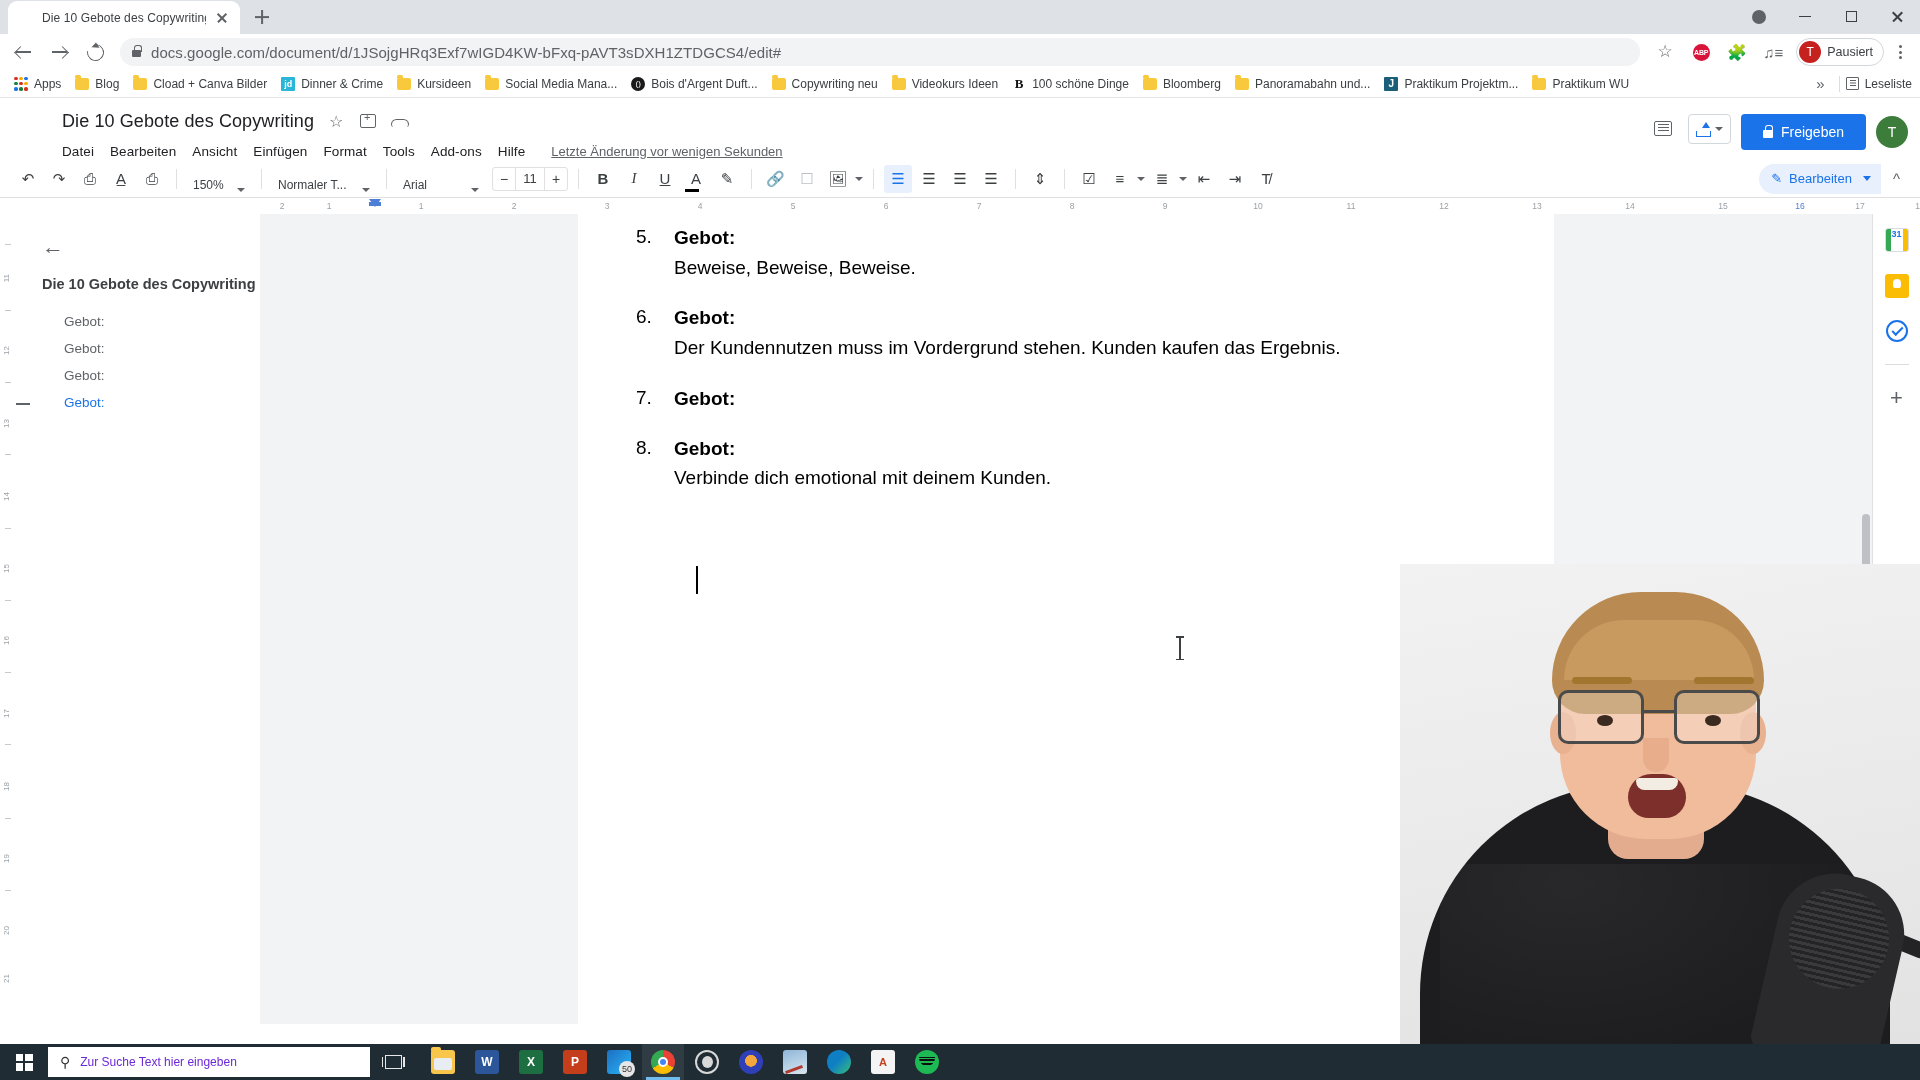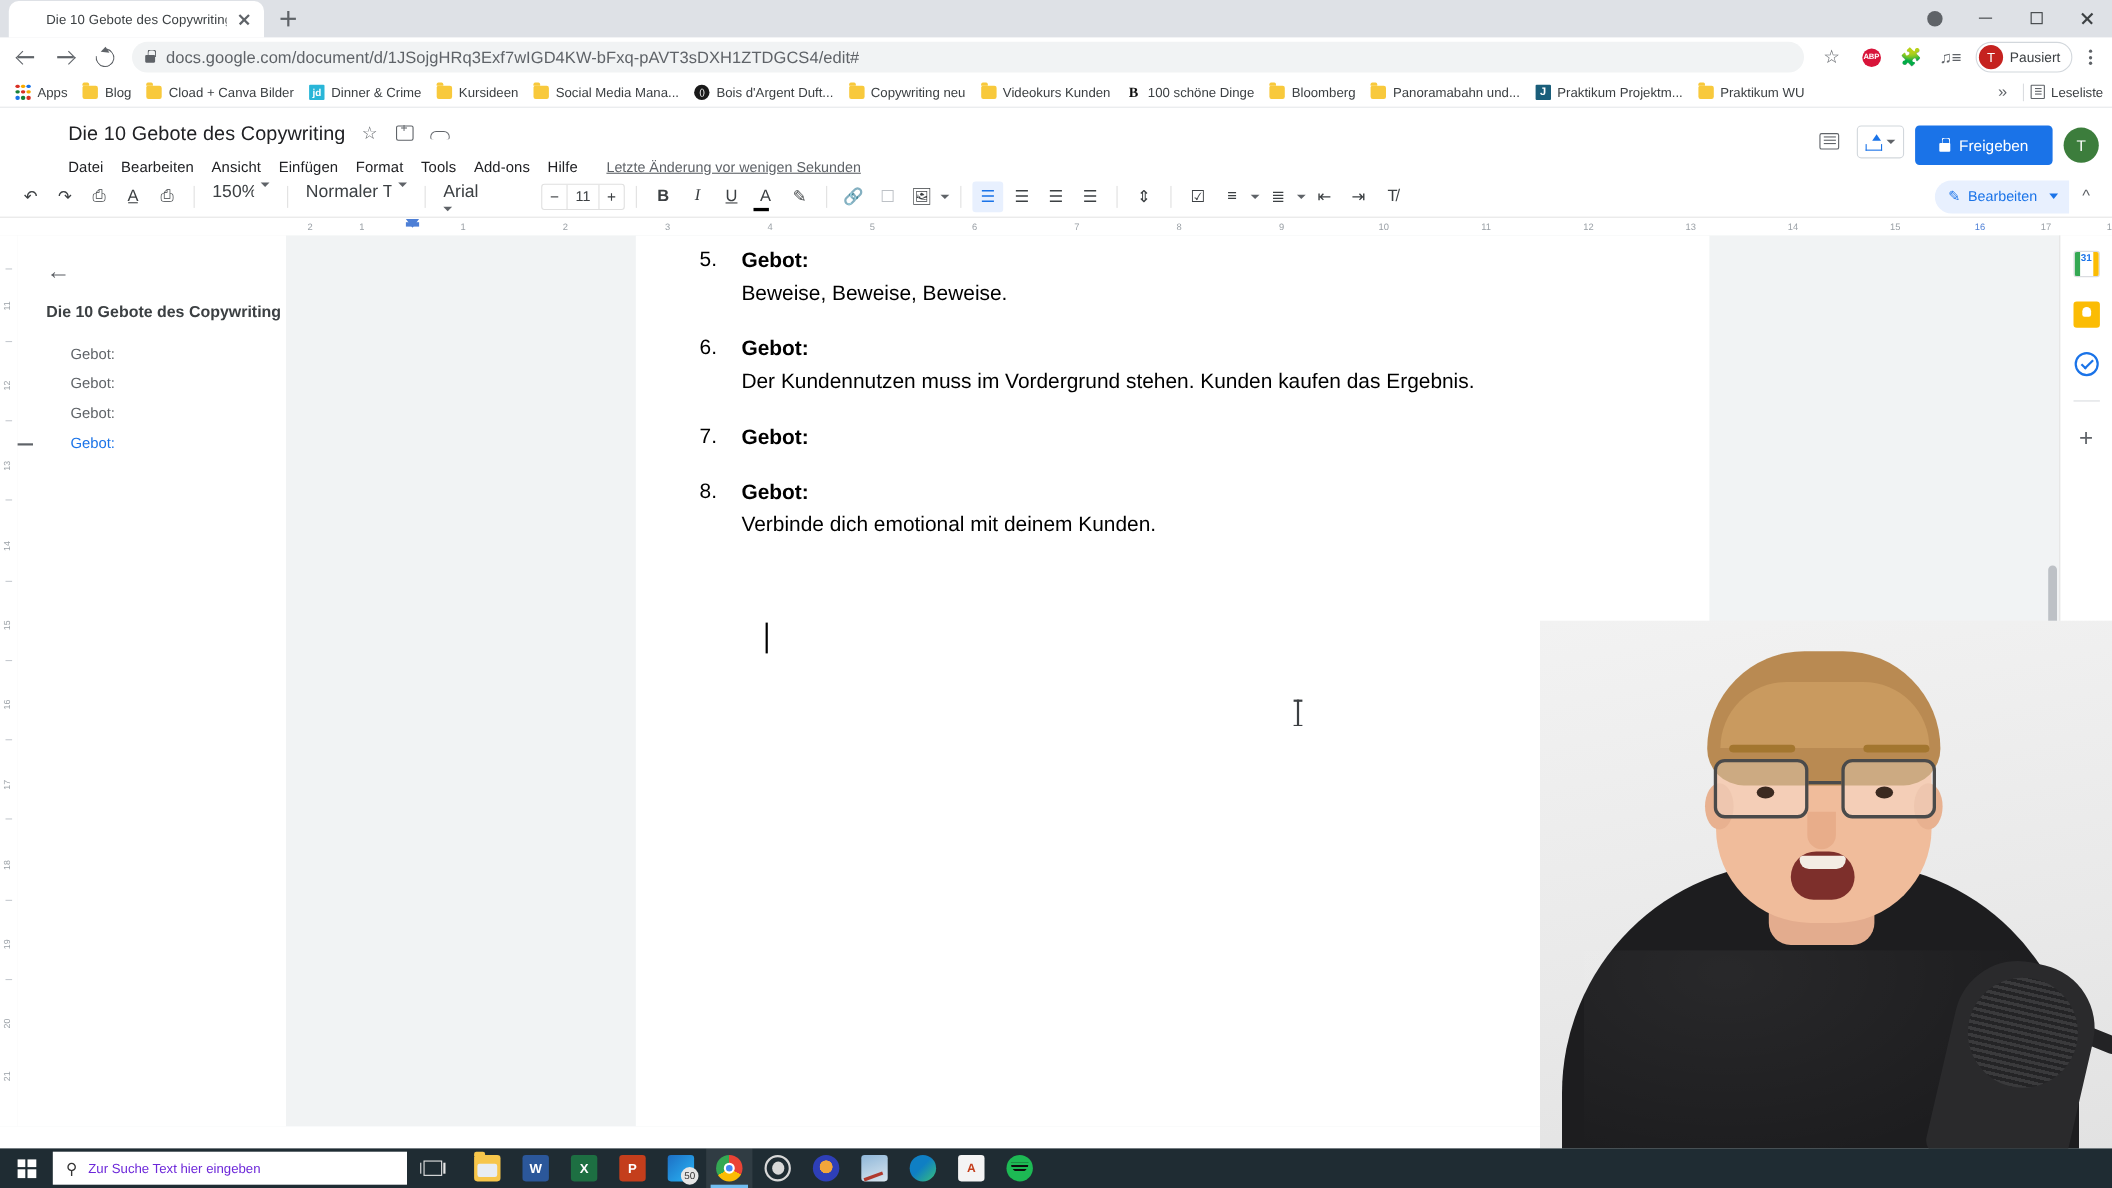--- a/index.html
+++ b/index.html
@@ -163,23 +163,23 @@
   .avatar-lg { width: 32px; height: 32px; border-radius: 50%; background: #3c7d3c; color: #fff;
     font-size: 14px; display:flex; align-items:center; justify-content:center; margin-top:2px;}
 
   
   .fmt-bar { height: 38px; display: flex; align-items: center; padding: 0 14px; gap: 3px;
     border-bottom: 1px solid #e0e0e0; }
   .fbtn { width: 28px; height: 28px; display:flex; align-items:center; justify-content:center;
     color: #3c4043; font-size: 15px; border-radius: 3px; }
   .fbtn.active { background: #e8f0fe; color: #1a73e8; }
   .fsep { width: 1px; height: 20px; background: #e0e0e0; margin: 0 7px; }
-  .zoom-ctl, .style-ctl, .font-ctl { height: 26px; display: flex; align-items: flex-start; gap: 6px;
-    padding: 0 6px; font-size: 16px; color: #3c4043; }
-  .zoom-ctl { width: 64px; } .style-ctl { width: 104px; } .font-ctl { width: 88px; flex-direction: column; }
+  .zoom-ctl, .style-ctl, .font-ctl { height: 26px; display: flex; align-items: flex-end; gap: 6px;
+    padding: 0 6px; font-size: 12px; color: #3c4043; }
+  .zoom-ctl { width: 64px; } .style-ctl { width: 104px; } .font-ctl { width: 88px; }
   .ctl-label { flex: 1; white-space: nowrap; overflow: hidden; }
   .size-ctl { display: flex; align-items: center; border: 1px solid #e0e0e0; border-radius: 3px;
     height: 24px; margin-left: 4px; }
   .size-ctl .pm { width: 22px; text-align: center; font-size: 14px; color: #3c4043; }
   .size-ctl .val { width: 30px; text-align: center; font-size: 13px; color: #3c4043;
     border-left: 1px solid #e0e0e0; border-right: 1px solid #e0e0e0; line-height: 22px; }
   .fmt-right { margin-left: auto; display: flex; align-items: center; gap: 6px; }
   .mode-btn { height: 30px; background: #e8f0fe; border-radius: 15px 0 0 15px; display:flex;
     align-items:center; gap:7px; padding: 0 10px 0 12px; color:#1a73e8; font-size:13px; }
   .mode-caret { width:0;height:0;border-left:4px solid transparent;border-right:4px solid transparent;
@@ -432,21 +432,21 @@
     <div class="bm">
       <span class="fav-circ">()</span>
       <span class="bm-label">Bois d'Argent Duft...</span>
     </div>
     <div class="bm">
       <span class="folder"></span>
       <span class="bm-label">Copywriting neu</span>
     </div>
     <div class="bm">
       <span class="folder"></span>
-      <span class="bm-label">Videokurs Kunden</span>
+      <span class="bm-label">Videokurs Ideen</span>
     </div>
     <div class="bm">
       <span class="fav-b">B</span>
       <span class="bm-label">100 schöne Dinge</span>
     </div>
     <div class="bm">
       <span class="folder"></span>
       <span class="bm-label">Bloomberg</span>
     </div>
     <div class="bm">

